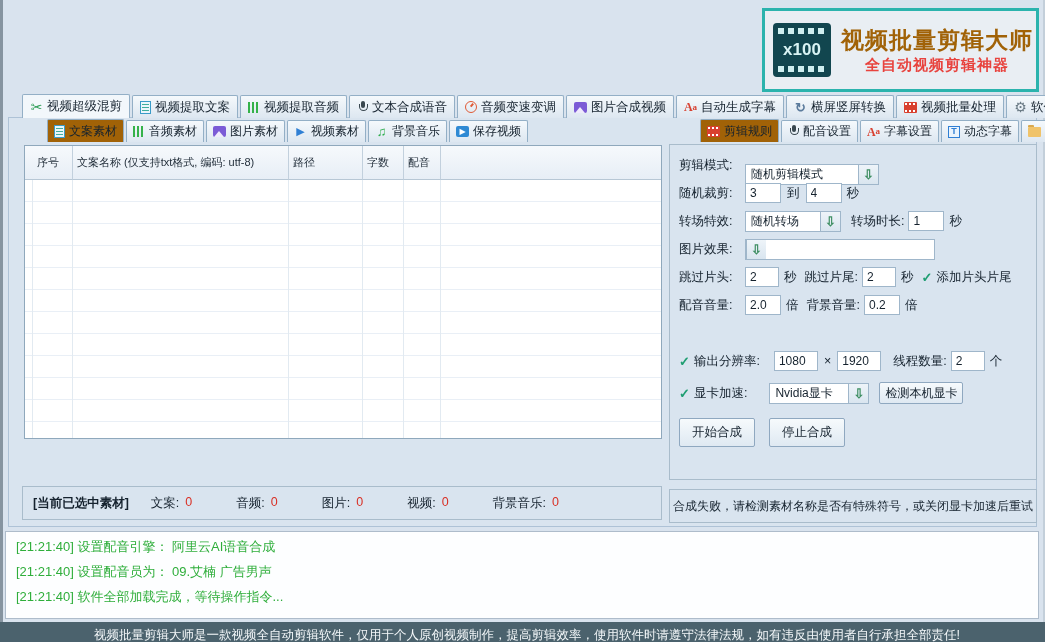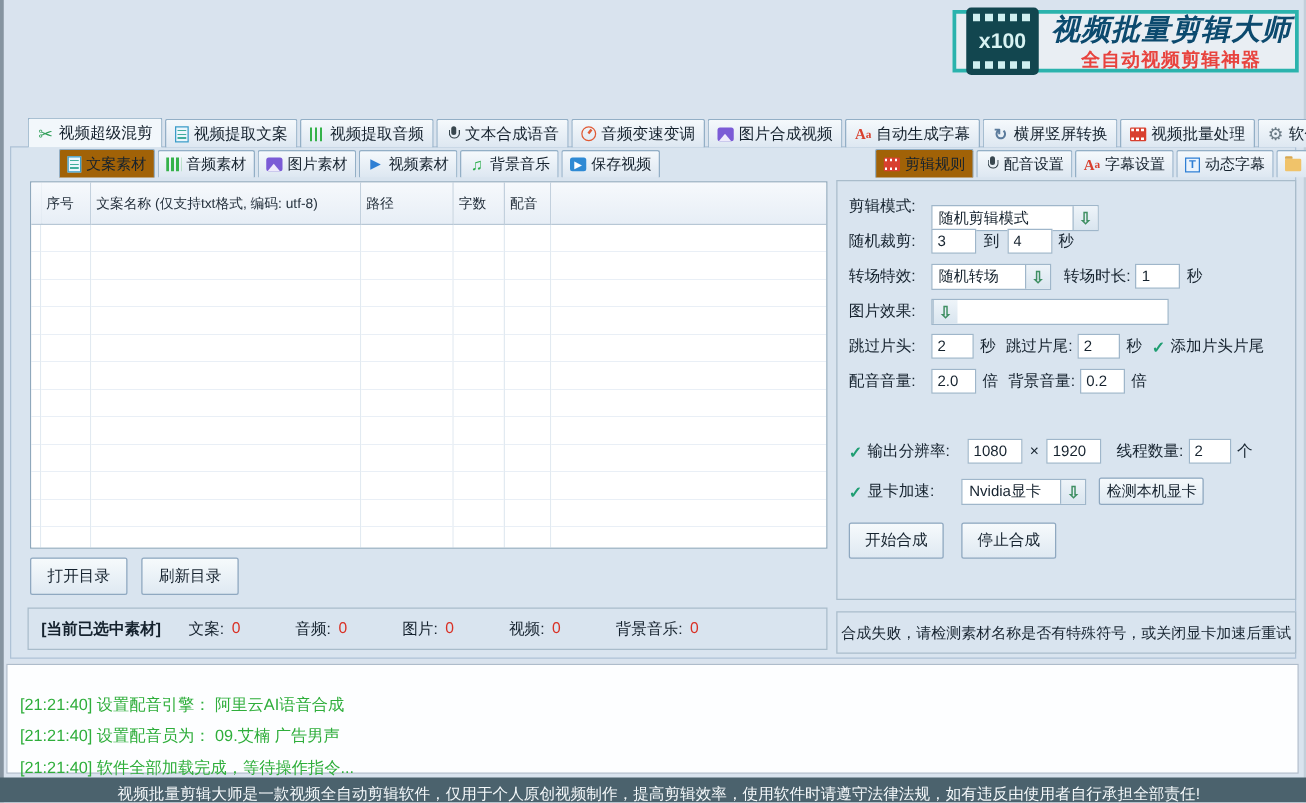--- a/index.html
+++ b/index.html
@@ -8,38 +8,38 @@
     position:relative; overflow:hidden;
     background:#d9e3ee;
     font-family:"Liberation Sans", sans-serif;
     color:#15222e;
   }
   .win-edge-left { position:absolute; left:0; top:0; width:3px; height:642px; background:#8694a0; }
   .win-edge-right { position:absolute; right:0; top:0; width:2px; height:642px; background:#c3cfda; }
 
   
   .logo-box {
-    position:absolute; top:8px; right:6px; width:277px; height:50px;
+    position:absolute; top:8px; right:6px; width:277px; height:84px;
     border:3px solid #2bb3ad; background:#e9eef3;
     display:flex; align-items:center; padding:0 8px; gap:10px;
   }
   .film-badge {
     width:58px; height:54px; background:#12464f; border-radius:4px;
     position:relative; display:flex; align-items:center; justify-content:center;
     flex:0 0 auto;
   }
   .film-badge::before, .film-badge::after {
     content:""; position:absolute; left:5px; right:5px; height:6px;
     background:repeating-linear-gradient(90deg,#cfeff0 0 6px, transparent 6px 10px);
   }
   .film-badge::before { top:5px; }
   .film-badge::after  { bottom:5px; }
   .film-badge span { color:#d8f3f3; font-weight:bold; font-size:17px; }
   .logo-text { display:flex; flex-direction:column; align-items:center; flex:1; }
-  .logo-title { color:#0c4a6e; font-size:23px; font-weight:bold; letter-spacing:1px; white-space:nowrap;font-style:italic; }
+  .logo-title { color:#a16207; font-size:23px; font-weight:bold; letter-spacing:1px; white-space:nowrap; }
   .logo-sub   { color:#e8433e; font-size:15px; font-weight:bold; letter-spacing:1px; white-space:nowrap; }
 
   
   .main-tabs { position:absolute; left:22px; top:95px; display:flex; gap:2px; z-index:3; }
   .tab {
     display:flex; align-items:center; gap:4px; height:23px; padding:0 7px;
     background:linear-gradient(#f5f9fc,#dde7f1);
     border:1px solid #93afc6; border-bottom:none; border-radius:2px 2px 0 0;
     font-size:12.5px; white-space:nowrap; cursor:default;
   }
@@ -127,21 +127,21 @@
   .status-box {
     position:absolute; left:660px; top:371px; width:368px; height:34px;
     border:1px solid #a9bccb; background:#d9e4ef;
     display:flex; align-items:center; justify-content:center;
     font-size:12px; white-space:nowrap; overflow:hidden;
   }
 
   
   .log-box {
     position:absolute; left:5px; top:531px; width:1034px; height:88px;
-    background:#fdfeff; border:1px solid #aebccb; padding:23px 10px;
+    background:#fdfeff; border:1px solid #aebccb; padding:6px 10px;
     display:flex; flex-direction:column; gap:7px;
   }
   .log-line { color:#2fae3b; font-size:13px; }
 
   
   .footer-bar {
     position:absolute; left:0; top:622px; width:1045px; height:20px;
     background:#4b626d; color:#f4f8fa; font-size:12.5px;
     padding-left:9px; line-height:27px; overflow:hidden; white-space:nowrap;text-align:center;
   }
@@ -291,24 +291,20 @@
     <div class="col" style="width:37px;">
       <div class="th">配音</div>
         <div class="tb"></div>
     </div>
     <div class="col fill">
         <div class="th"></div>
         <div class="tb"></div>
       </div>
   </div>
 
-  <div class="dir-btns">
-    <div class="btn">打开目录</div>
-    <div class="btn">刷新目录</div>
-  </div>
 
   <div class="sel-bar">
     <span class="sel-title">[当前已选中素材]</span>
     <span class="sel-item">
       <span>文案:</span>
         <span class="v">0</span>
     </span>
     <span class="sel-item">
       <span>音频:</span>
         <span class="v">0</span>

